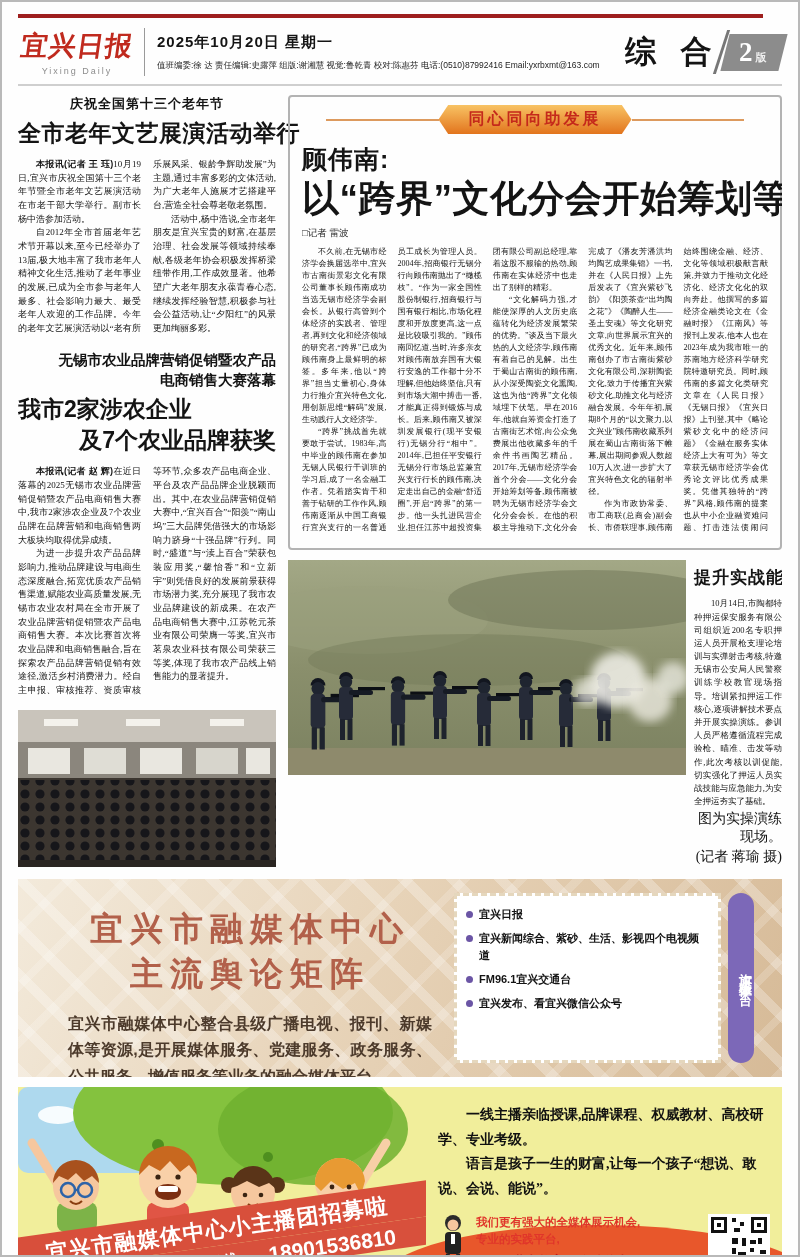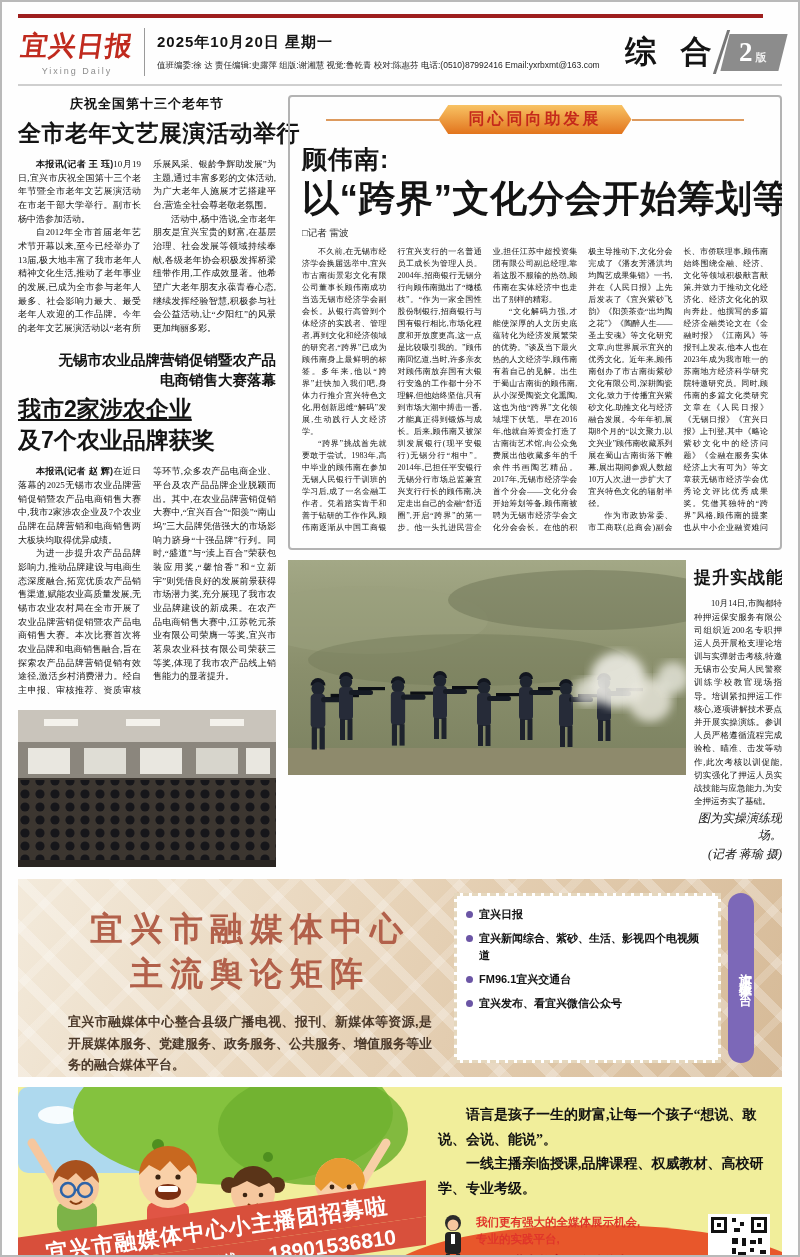--- a/index.html
+++ b/index.html
@@ -31,55 +31,55 @@
   p.bp{margin:0;text-indent:2em;}
   .lead{font-weight:bold;font-family:"Liberation Sans",sans-serif;}
   
   .kicker{font-size:13px;font-weight:bold;text-align:center;letter-spacing:1px;}
   .elder-headline{font-size:23px;font-weight:900;text-align:center;margin:5px 0 9px;letter-spacing:0.5px;white-space:nowrap;}
   .body2{columns:2;column-gap:12px;font-size:9px;line-height:1.52;text-align:justify;}
   .agri{margin-top:14px;}
   .agri-kicker{font-size:14.5px;font-weight:bold;line-height:1.4;text-align:right;}
   .agri-k1{text-indent:2.2em;margin:0;}
   .agri-k2{margin:0;padding-left:26px;}
-  .agri-h1{font-size:23px;font-weight:900;margin:4px 0 0;white-space:nowrap;text-decoration:underline;}
-  .agri-h2{font-size:23px;font-weight:900;text-align:left;margin:0 0 9px;white-space:nowrap;}
+  .agri-h1{font-size:23px;font-weight:900;margin:4px 0 0;white-space:nowrap;}
+  .agri-h2{font-size:23px;font-weight:900;text-align:right;margin:0 0 9px;white-space:nowrap;}
   .photo-left{margin-top:12px;}
   
   .main-box{border:2px solid #b3b3b3;border-radius:4px;padding:8px 12px 10px;}
   .ribbon-row{display:flex;align-items:center;margin:0 24px;}
   .ribbon-line{flex:1;height:2px;background:#dd9a5e;}
   .ribbon{background:linear-gradient(180deg,#f8c364,#e2741d);color:#c5291b;font-weight:900;font-size:16px;
           letter-spacing:3px;padding:4px 30px;white-space:nowrap;
           clip-path:polygon(0 50%,5% 0,95% 0,100% 50%,95% 100%,5% 100%);}
   .gu-name{font-size:25px;font-weight:900;margin-top:9px;letter-spacing:1px;}
   .gu-headline{font-size:37px;font-weight:900;letter-spacing:0.5px;line-height:1.12;margin-top:2px;white-space:nowrap;}
   .gu-byline{font-size:9.5px;margin:8px 0 6px;color:#222;}
   .body5{columns:5;column-gap:11px;font-size:8px;line-height:1.5;text-align:justify;height:292px;overflow:hidden;}
   
   .training{display:flex;gap:8px;margin-top:10px;}
   .t-photo{width:398px;height:215px;flex:none;background:#7e8463;}
   .t-right{flex:1;min-width:0;display:flex;flex-direction:column;}
   .t-title{font-size:17px;font-weight:900;letter-spacing:1px;margin:6px 0 8px;white-space:nowrap;}
   .t-caption{font-size:8.5px;line-height:1.55;text-align:justify;}
-  .t-note{font-size:12px;text-align:right;margin-top:2px;font-style:italic;}
+  .t-note{font-size:14px;text-align:right;margin-top:2px;}
   
   .museum{display:flex;gap:10px;margin-top:10px;}
   .m-left{flex:1;min-width:0;}
   .m-headline{font-size:21px;font-weight:900;letter-spacing:1px;margin:0 0 7px;white-space:nowrap;}
   .m-side{width:100px;flex:none;font-size:8.5px;line-height:1.45;text-align:justify;overflow:hidden;}
   
   .promo{position:relative;margin:12px 16px 0;height:198px;display:flex;padding:14px 28px;box-sizing:border-box;
          background:linear-gradient(115deg,#f3eadb 0%,#e7d3b8 45%,#d6ba97 100%);overflow:hidden;}
   .promo::before{content:"";position:absolute;inset:0;
          background:repeating-linear-gradient(45deg,rgba(255,255,255,0.28) 0 10px,rgba(255,255,255,0) 10px 34px),
                     repeating-linear-gradient(-45deg,rgba(255,255,255,0.18) 0 8px,rgba(255,255,255,0) 8px 40px);}
   .promo-left{position:relative;width:408px;text-align:center;padding-top:14px;}
   .promo-title{font-size:33px;font-weight:900;color:#b2604a;letter-spacing:7px;line-height:1.35;}
-  .promo-para{font-size:13px;font-weight:bold;color:#4c3a2b;text-align:justify;margin:15px 22px 0;line-height:1.65;}
+  .promo-para{font-size:16px;font-weight:bold;color:#4c3a2b;text-align:justify;margin:15px 22px 0;line-height:1.65;}
   .promo-slogan{font-size:11px;font-weight:bold;color:#d8432c;margin-top:14px;letter-spacing:0.5px;}
   .promo-right{position:relative;flex:1;display:flex;gap:7px;align-items:stretch;}
   .stamp{background:#fff;border:3px dashed #e5d7bd;padding:10px 9px;flex:1;min-width:0;}
   .stamp ul{list-style:none;margin:0;padding:0;font-size:11px;font-weight:bold;line-height:1.55;}
   .stamp li{position:relative;padding-left:13px;margin-bottom:7px;}
   .stamp li::before{content:"";position:absolute;left:0;top:4.5px;width:7px;height:7px;border-radius:50%;background:#6b55a5;}
   .pill{width:26px;flex:none;background:#7c68b8;border-radius:13px;color:#fff;writing-mode:vertical-rl;
         text-align:center;font-weight:bold;font-size:13px;letter-spacing:4px;align-self:center;height:158px;padding:6px 0;}
   
   .ad{position:relative;margin:10px 16px 0;height:190px;background:#f1ee9b;overflow:hidden;display:flex;}
@@ -178,21 +178,21 @@
       <div class="main-box">
         <div class="ribbon-row">
           <div class="ribbon-line"></div>
           <div class="ribbon">同心同向助发展</div>
           <div class="ribbon-line"></div>
         </div>
         <div class="gu-name">顾伟南:</div>
         <div class="gu-headline">以“跨界”文化分会开始筹划等备</div>
         <div class="gu-byline">□记者 雷波</div>
         <div class="body5 serif">
-          <p class="bp">不久前,在无锡市经济学会换届选举中,宜兴市古南街景彩文化有限公司董事长顾伟南成功当选无锡市经济学会副会长。从银行高管到个体经济的实践者、管理者,再到文化和经济领域的研究者,“跨界”已成为顾伟南身上最鲜明的标签。多年来,他以“跨界”赶快加入我们吧,身体力行推介宜兴特色文化,用创新思维“解码”发展,生动践行人文经济学。</p>
+          <p class="bp">不久前,在无锡市经济学会换届选举中,宜兴市古南街景彩文化有限公司董事长顾伟南成功当选无锡市经济学会副会长。从银行高管到个体经济的实践者、管理者,再到文化和经济领域的研究者,“跨界”已成为顾伟南身上最鲜明的标签。多年来,他以“跨界”担当丈量初心,身体力行推介宜兴特色文化,用创新思维“解码”发展,生动践行人文经济学。</p>
           <p class="bp">“跨界”挑战首先就要敢于尝试。1983年,高中毕业的顾伟南在参加无锡人民银行干训班的学习后,成了一名金融工作者。凭着踏实肯干和善于钻研的工作作风,顾伟南逐渐从中国工商银行宜兴支行的一名普通员工成长为管理人员。2004年,招商银行无锡分行向顾伟南抛出了“橄榄枝”。“作为一家全国性股份制银行,招商银行与国有银行相比,市场化程度和开放度更高,这一点是比较吸引我的。”顾伟南回忆道,当时,许多亲友对顾伟南放弃国有大银行安逸的工作都十分不理解,但他始终坚信,只有到市场大潮中搏击一番,才能真正得到锻炼与成长。后来,顾伟南又被深圳发展银行(现平安银行)无锡分行“相中”。2014年,已担任平安银行无锡分行市场总监兼宜兴支行行长的顾伟南,决定走出自己的金融“舒适圈”,开启“跨界”的第一步。他一头扎进民营企业,担任江苏中超投资集团有限公司副总经理,靠着这股不服输的热劲,顾伟南在实体经济中也走出了别样的精彩。</p>
           <p class="bp">“文化解码力强,才能使深厚的人文历史底蕴转化为经济发展繁荣的优势。”谈及当下最火热的人文经济学,顾伟南有着自己的见解。出生于蜀山古南街的顾伟南,从小深受陶瓷文化熏陶,这也为他“跨界”文化领域埋下伏笔。早在2016年,他就自筹资金打造了古南街艺术馆,向公众免费展出他收藏多年的千余件书画陶艺精品。2017年,无锡市经济学会首个分会——文化分会开始筹划等备,顾伟南被聘为无锡市经济学会文化分会会长。在他的积极主导推动下,文化分会完成了《潘友芳潘洪均均陶艺成果集锦》一书,并在《人民日报》上先后发表了《宜兴紫砂飞韵》《阳羡茶壶“出均陶之花”》《陶醉人生——圣土安魂》等文化研究文章,向世界展示宜兴的优秀文化。近年来,顾伟南创办了市古南街紫砂文化有限公司,深耕陶瓷文化,致力于传播宜兴紫砂文化,助推文化与经济融合发展。今年年初,展期8个月的“以文聚力,以文兴业”顾伟南收藏系列展在蜀山古南街落下帷幕,展出期间参观人数超10万人次,进一步扩大了宜兴特色文化的辐射半径。</p>
           <p class="bp">作为市政协常委、市工商联(总商会)副会长、市侨联理事,顾伟南始终围绕金融、经济、文化等领域积极献言献策,并致力于推动文化经济化、经济文化化的双向奔赴。他撰写的多篇经济金融类论文在《金融时报》《江南风》等报刊上发表,他本人也在2023年成为我市唯一的苏南地方经济科学研究院特邀研究员。同时,顾伟南的多篇文化类研究文章在《人民日报》《无锡日报》《宜兴日报》上刊登,其中《略论紫砂文化中的经济问题》《金融在服务实体经济上大有可为》等文章获无锡市经济学会优秀论文评比优秀成果奖。凭借其独特的“跨界”风格,顾伟南的提案也从中小企业融资难问题、打击违法债闹问题、蜀山古南街老街保护问题等,逐步过渡到如今聚焦文化中的经济问题。“紫砂行业要健康发展,企业经济效益要稳步提高,离不开创新思维,更离不开有效的政策引导和财政、金融、税收等方面的扶持。”顾伟南表示,下阶段,他将积极组织陶艺、金融等领域的工作者和专家学者,围绕文化企业运行机制、市场等主题开展实地调研和研讨,为宜兴文化产业高质量发展提供“智力”支撑,为宜兴践行新时代人文经济学贡献更多力量。</p>
         </div>
       </div>
 
       <div class="training">
         <div class="t-photo">
           <svg width="398" height="215" viewBox="0 0 398 215">
             <defs>
@@ -336,22 +336,22 @@
           <rect x="-16" y="122" width="440" height="36" fill="#d84f3b"></rect>
           <text x="200" y="149" text-anchor="middle" font-size="22" font-weight="bold" fill="#ffffff" letter-spacing="1">宜兴市融媒体中心小主播团招募啦</text>
           <rect x="34" y="158" width="400" height="28" fill="#d8503c"></rect>
           <text x="140" y="178" text-anchor="middle" font-size="13.5" font-weight="bold" fill="#ffffff">赶快加入我们吧! 咨询热线:</text>
           <text x="312" y="181" text-anchor="middle" font-size="21" font-weight="bold" fill="#ffffff">18901536810</text>
         </g>
       </svg>
     </div>
     <div class="ad-right">
       <div class="ad-text">
+        <p>一线主播亲临授课,品牌课程、权威教材、高校研学、专业考级。</p>
         <p>语言是孩子一生的财富,让每一个孩子“想说、敢说、会说、能说”。</p>
-        <p>一线主播亲临授课,品牌课程、权威教材、高校研学、专业考级。</p>
       </div>
       <div class="ad-bottom">
         <svg width="30" height="54" viewBox="0 0 30 54">
           <circle cx="15" cy="9" r="8" fill="#2b2b2b"></circle>
           <circle cx="15" cy="11" r="5.5" fill="#f6c79e"></circle>
           <rect x="7" y="18" width="16" height="22" rx="4" fill="#222222"></rect>
           <rect x="13" y="20" width="4" height="10" fill="#ffffff"></rect>
           <line x1="10" y1="40" x2="8" y2="52" stroke="#222" stroke-width="4"></line>
           <line x1="20" y1="40" x2="22" y2="52" stroke="#222" stroke-width="4"></line>
         </svg>

